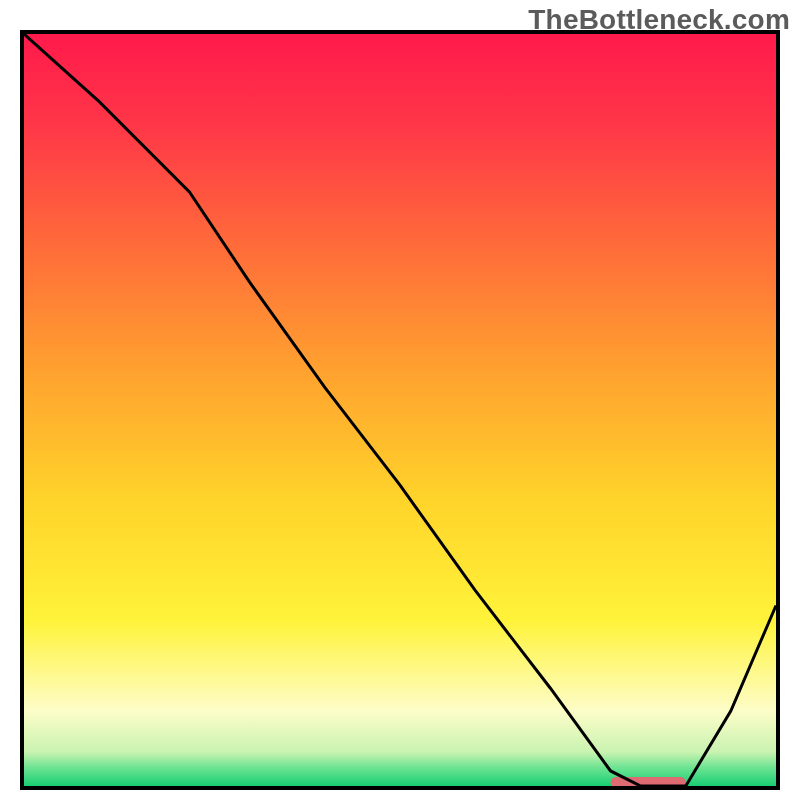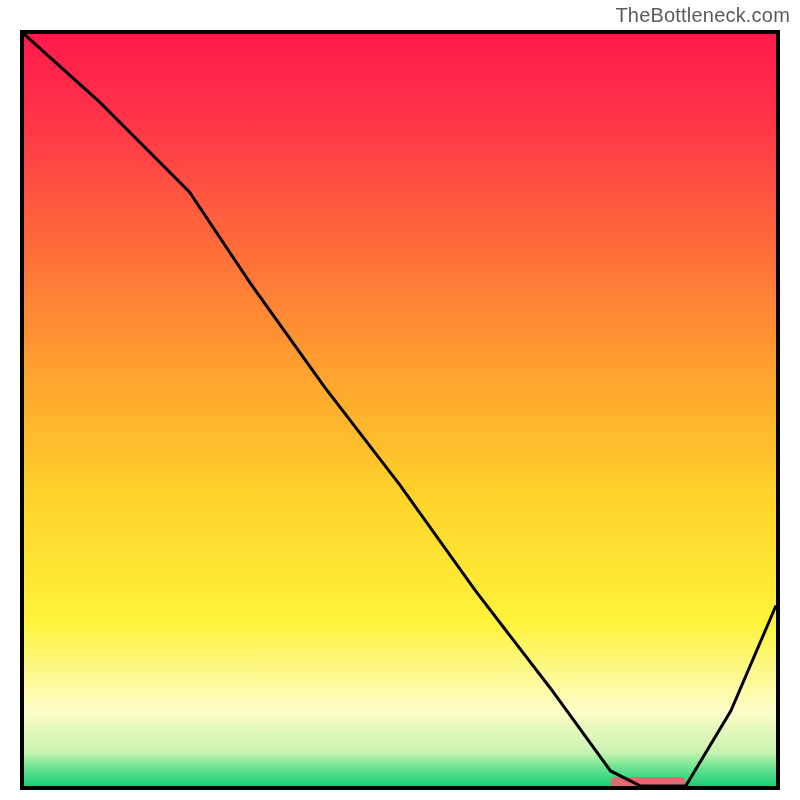--- a/index.html
+++ b/index.html
@@ -12,23 +12,23 @@
   }
   .container {
     position: relative;
     width: 800px;
     height: 800px;
   }
   .watermark {
     position: absolute;
     top: 4px;
     right: 10px;
-    font-size: 20px;
+    font-size: 28px;
     color: #5b5b5b;
-    font-weight: 400;
+    font-weight: 700;
     letter-spacing: 0.2px;
   }
   .plot {
     position: absolute;
     left: 20px;
     top: 30px;
     width: 760px;
     height: 760px;
     box-sizing: border-box;
     border: 4px solid #000;

